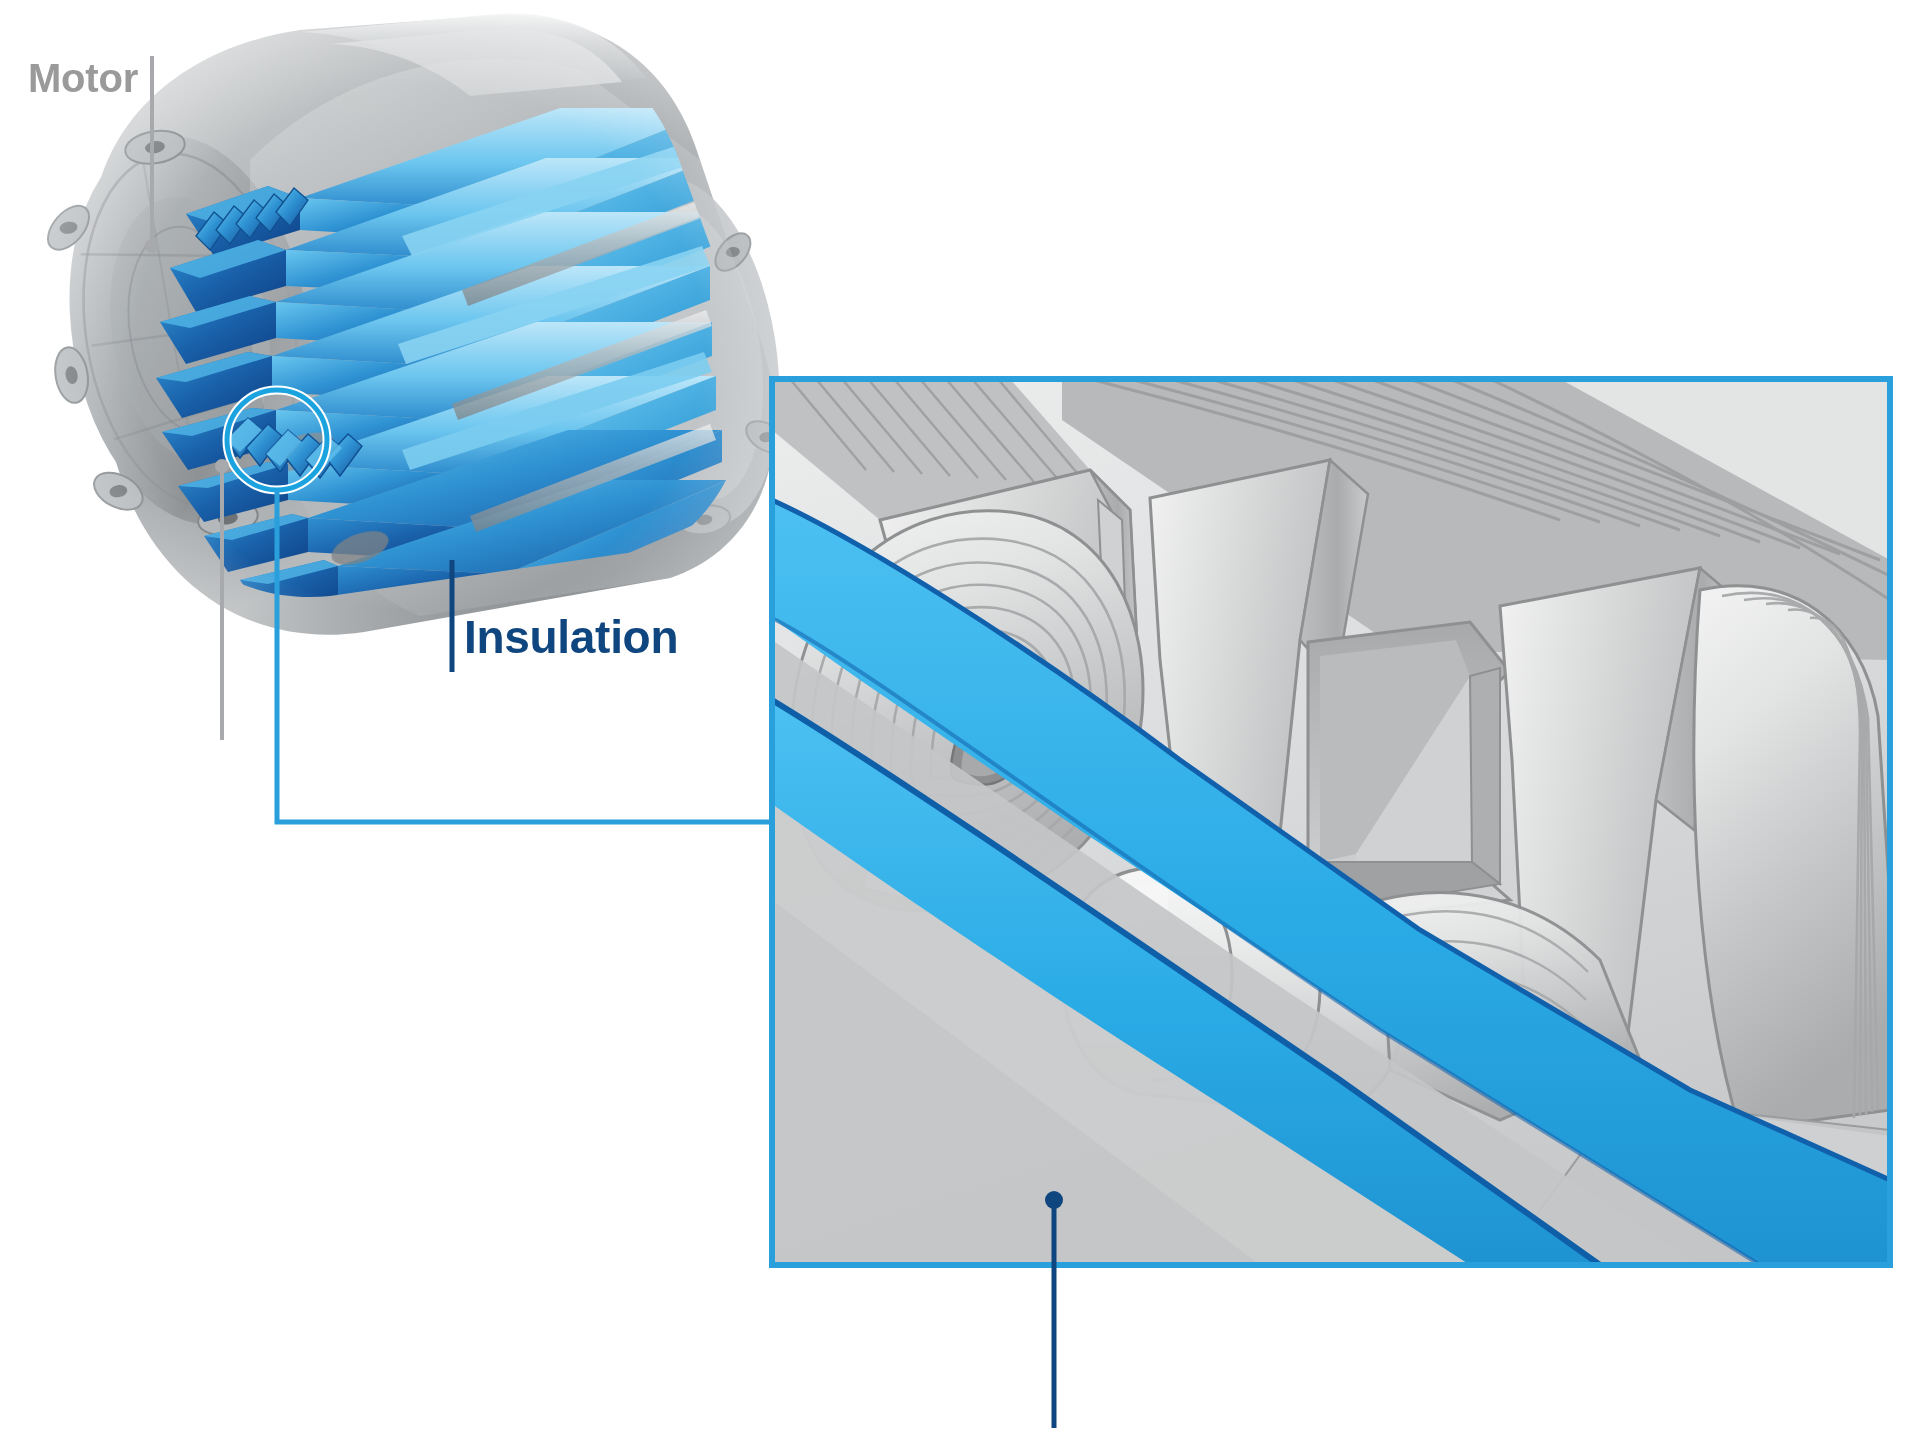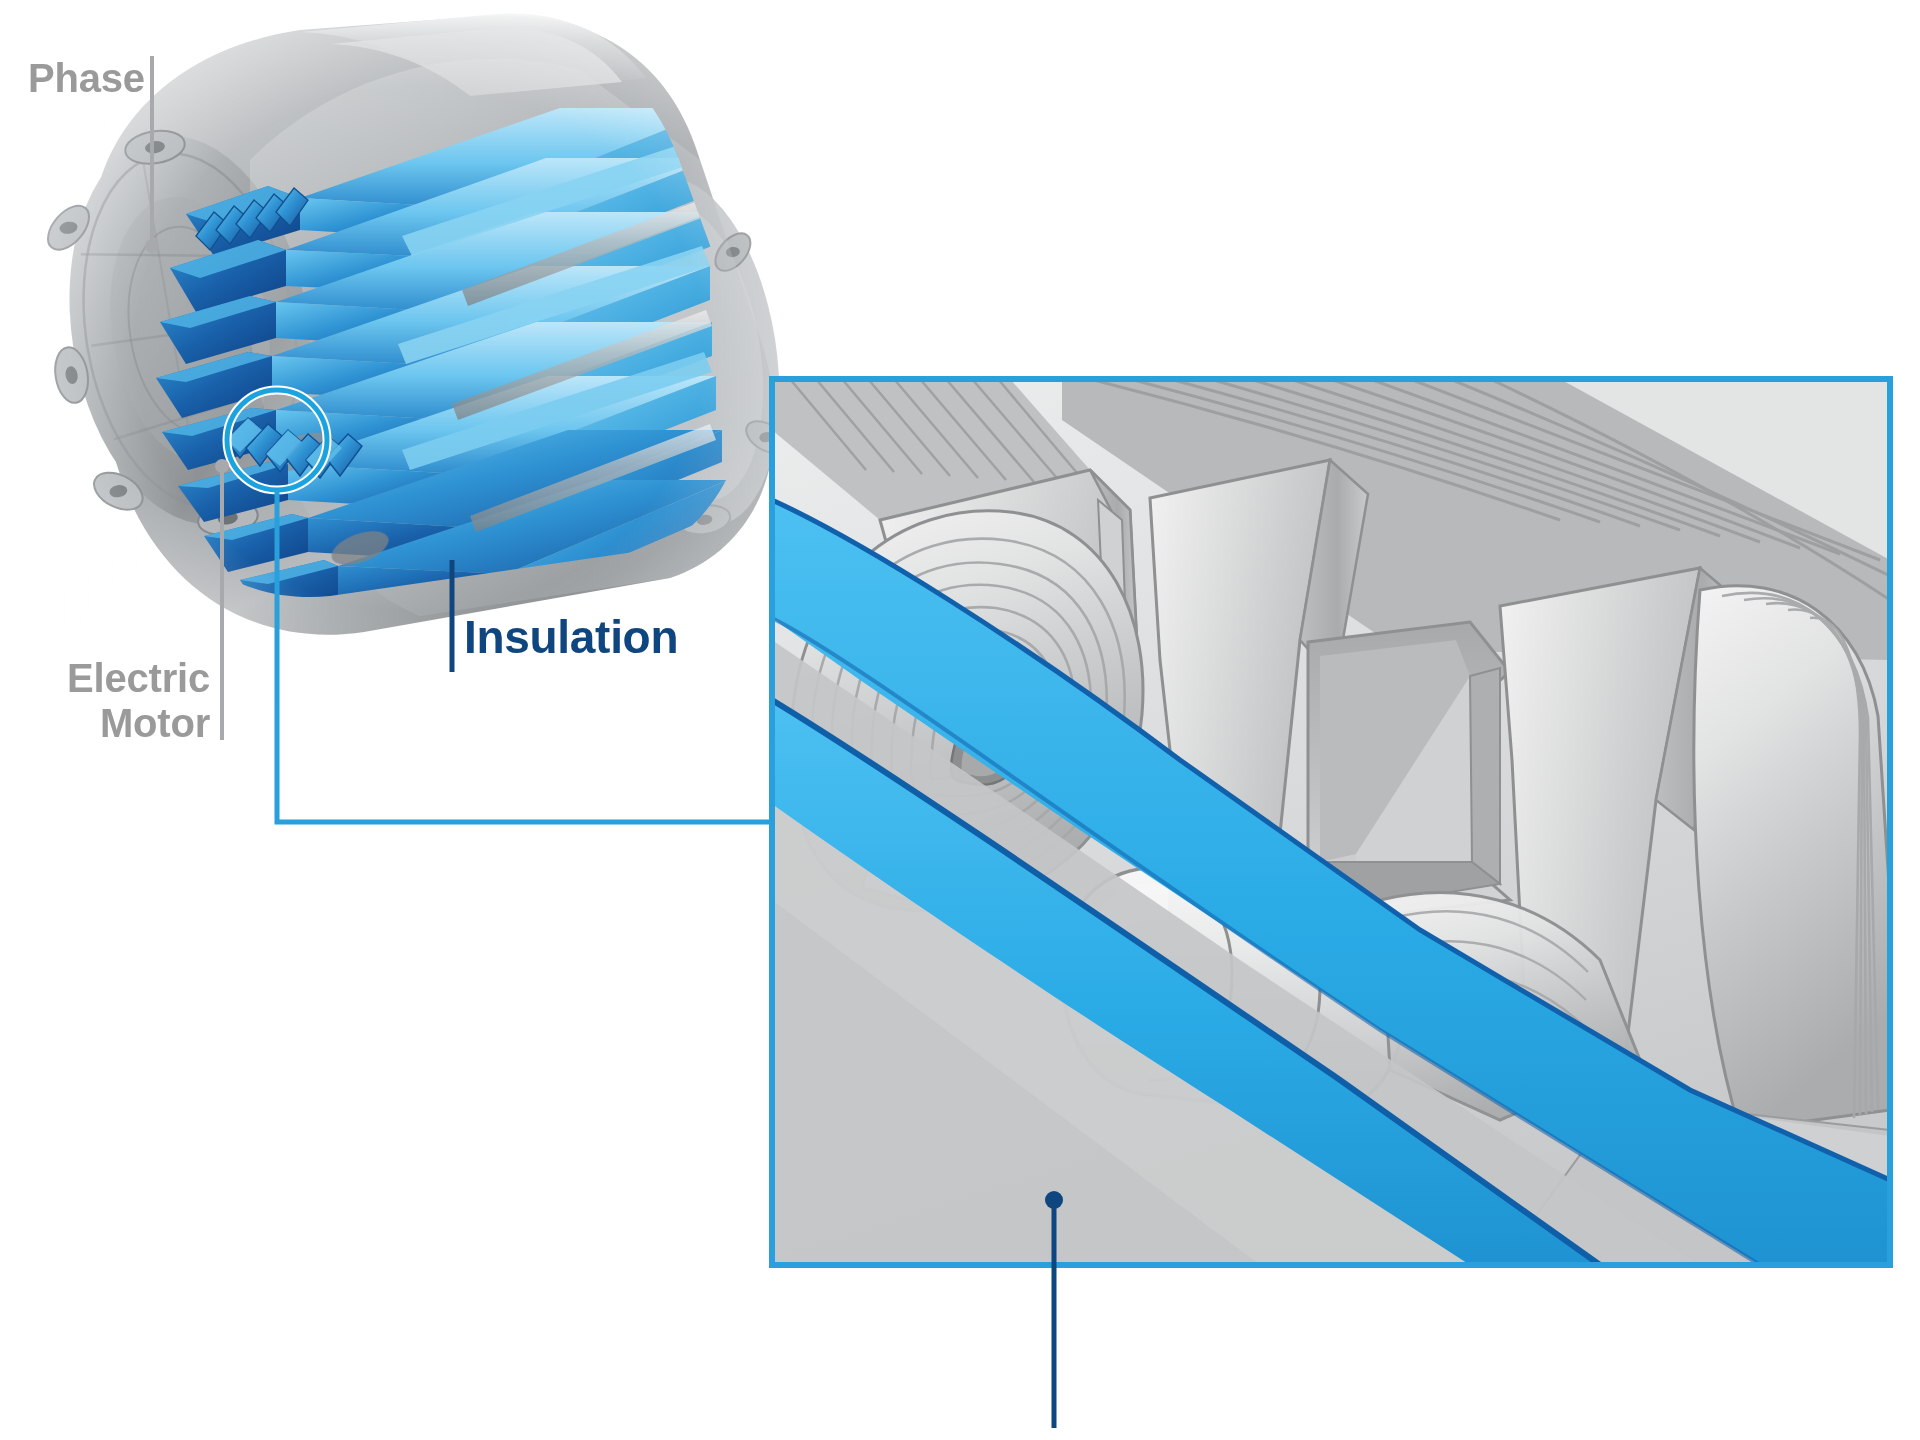--- a/index.html
+++ b/index.html
@@ -520,21 +520,19 @@
     <rect x="772" y="379" width="1118" height="886" fill="none" stroke="#29a0dc" stroke-width="6"></rect>
 
     <g>
       <circle cx="1054" cy="1200" r="9" fill="#10467f"></circle>
       <line x1="1054" y1="1200" x2="1054" y2="1428" stroke="#10467f" stroke-width="5"></line>
     </g>
 
     <line x1="452" y1="560" x2="452" y2="672" stroke="#10467f" stroke-width="5"></line>
   </svg>
 
-  <div class="label label-gray" id="lbl-stator">Phase</div>
-
-  <div class="label label-gray" id="lbl-electric-motor">Electric
-Motor</div>
+  <div class="label label-gray" id="lbl-stator">Motor</div>
+
 
   <div class="label label-blue" id="lbl-insulation">Insulation</div>
 
 
 </div>
 
 </body></html>

